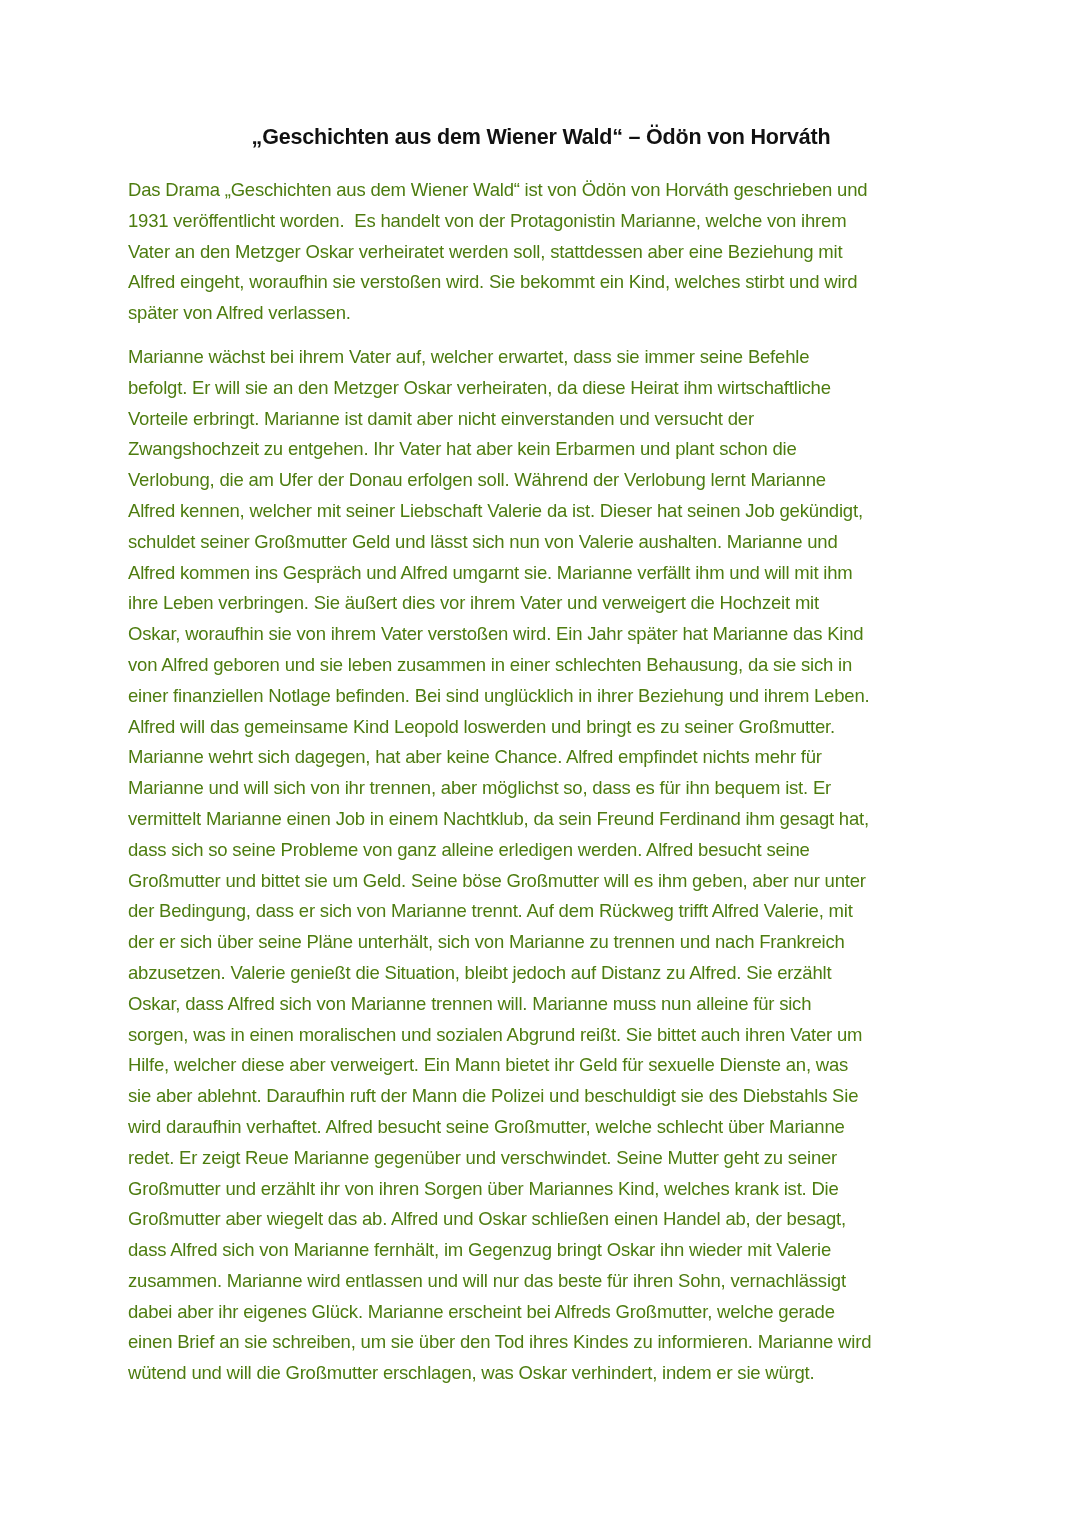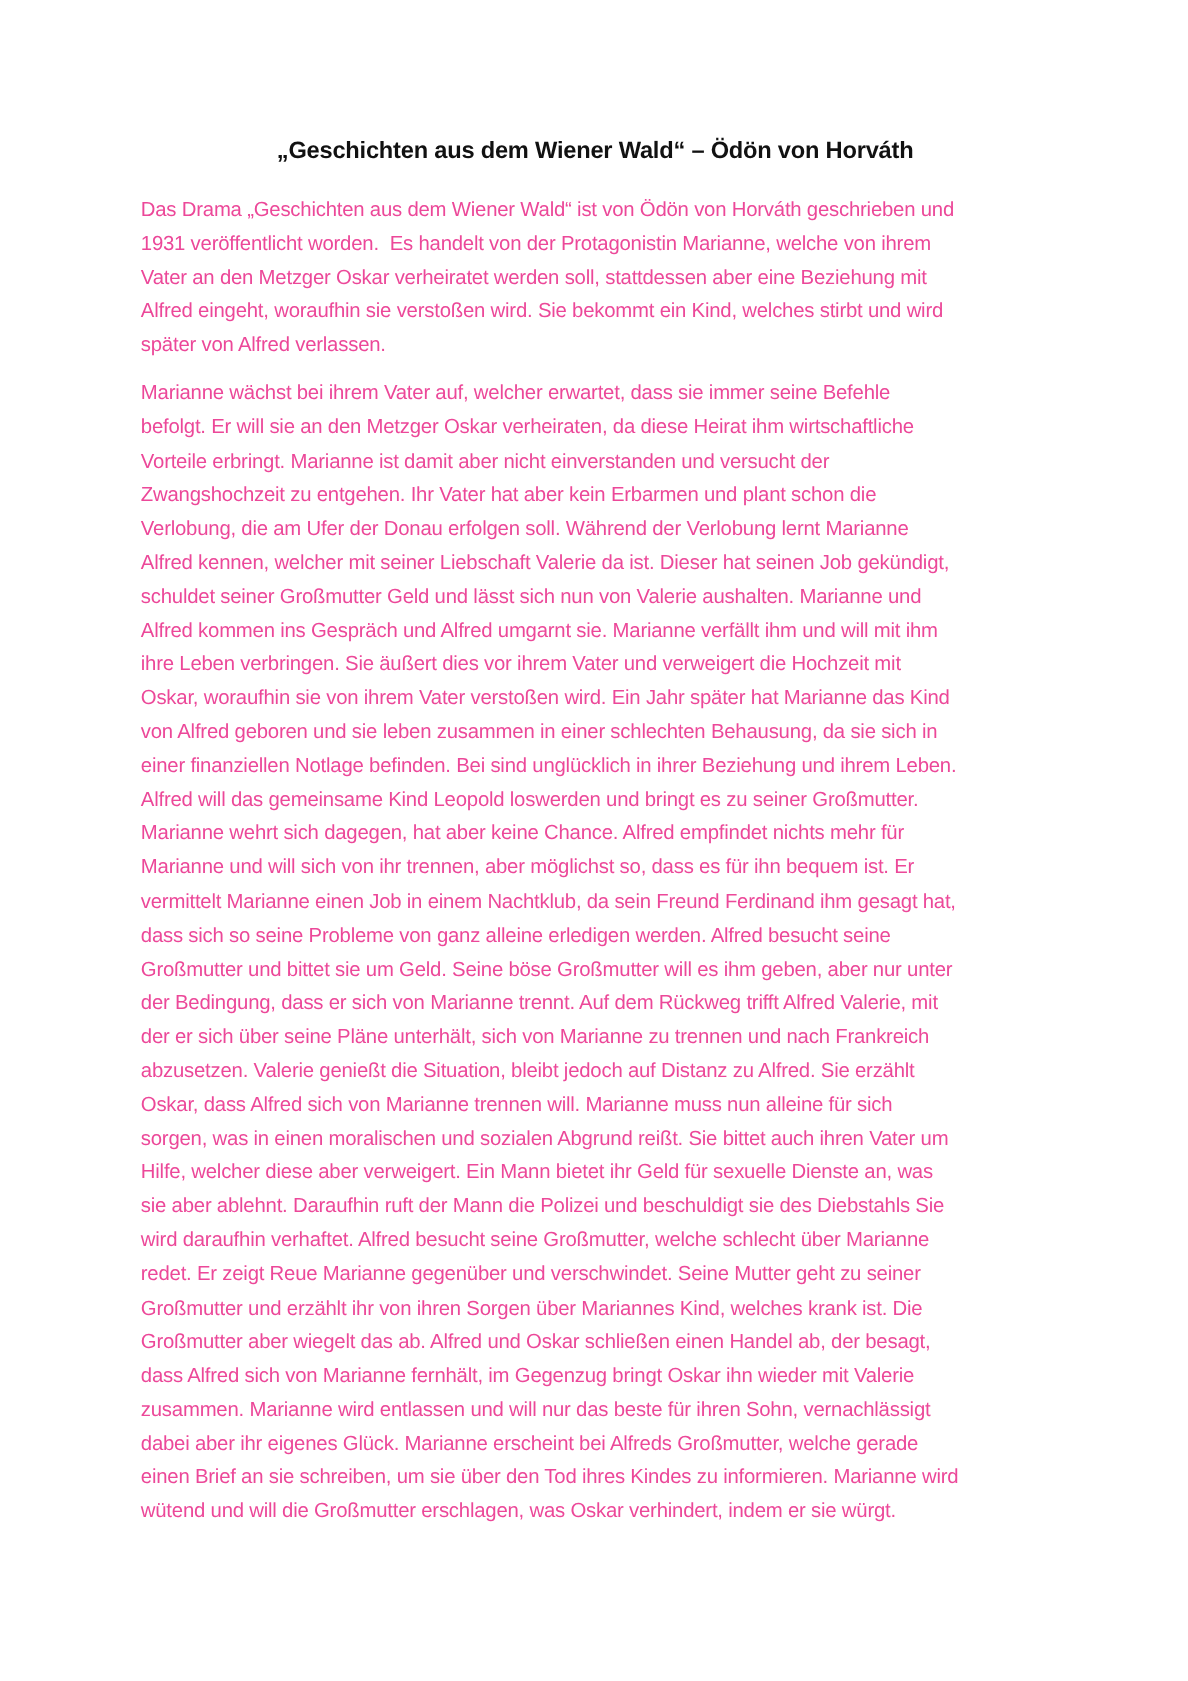--- a/index.html
+++ b/index.html
@@ -31,21 +31,21 @@
     color: #111111;
     white-space: pre-wrap;
   }
   .doc-paragraph {
     margin: 0 0 13px 0;
     font-size: 18.5px;
     font-weight: 400;
     line-height: 30.8px;
     letter-spacing: -0.2px;
     text-align: left;
-    color: #ec4899;
+    color: #4d7c0f;
     white-space: pre-wrap; 
   }
 </style>
 </head>
 <body>
 
 <div class="page">
   <h1 class="doc-title">„Geschichten aus dem Wiener Wald“ – Ödön von Horváth</h1>
 
   <p class="doc-paragraph">Das Drama „Geschichten aus dem Wiener Wald“ ist von Ödön von Horváth geschrieben und

